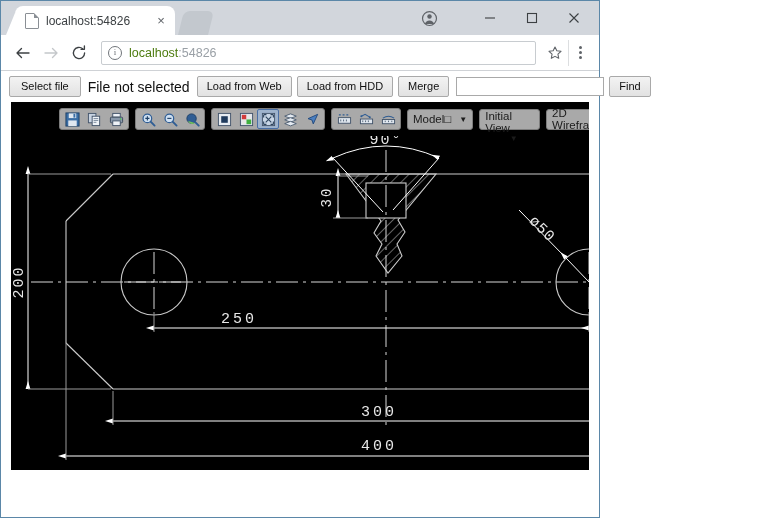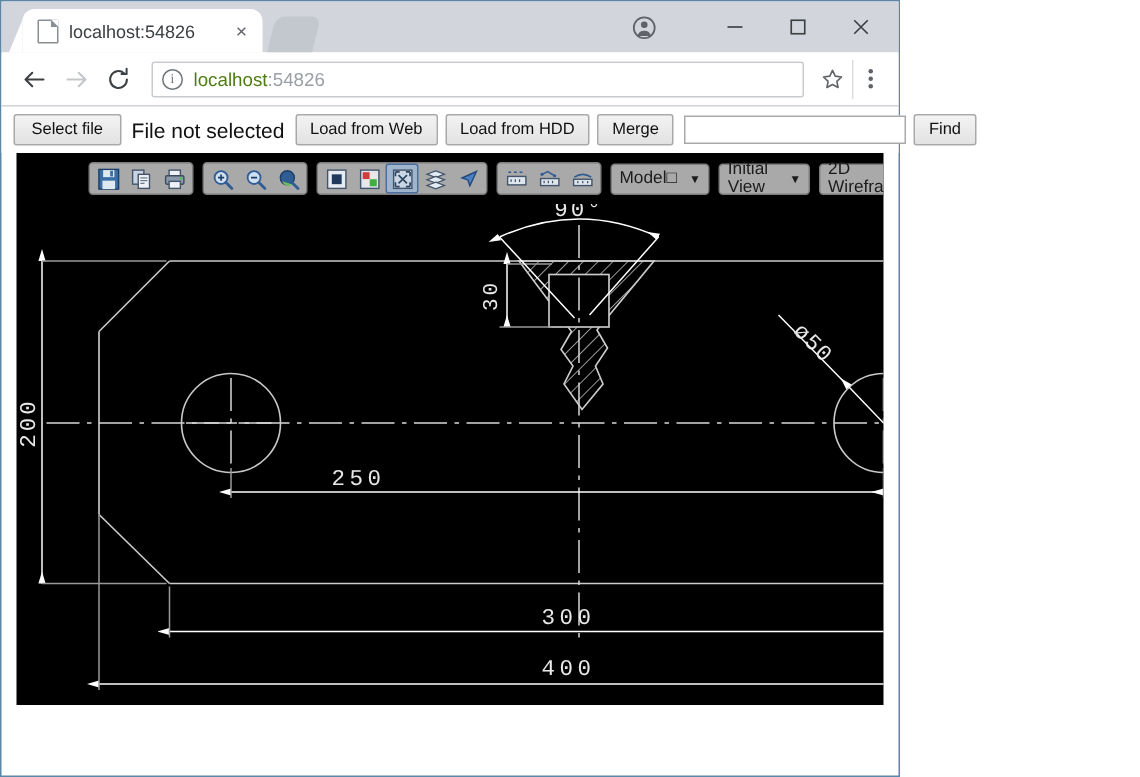--- a/index.html
+++ b/index.html
@@ -296,21 +296,21 @@
     box-sizing: border-box;
     font-size: 11.5px;
     color: #1b1b1b;
   }
   .cad-select .caret {
     font-size: 8px;
     margin-left: 8px;
     color: #1b1b1b;
   }
   #sel-model { width: 130px; }
-  #sel-view  { width: 125px; }
+  #sel-view  { width: 125px; flex-direction: column; }
   #sel-style { width: 125px; }
 
   .drawing {
     position: absolute;
     left: 0;
     top: 34px;
     width: 740px;
     height: 334px;
   }
 </style>

